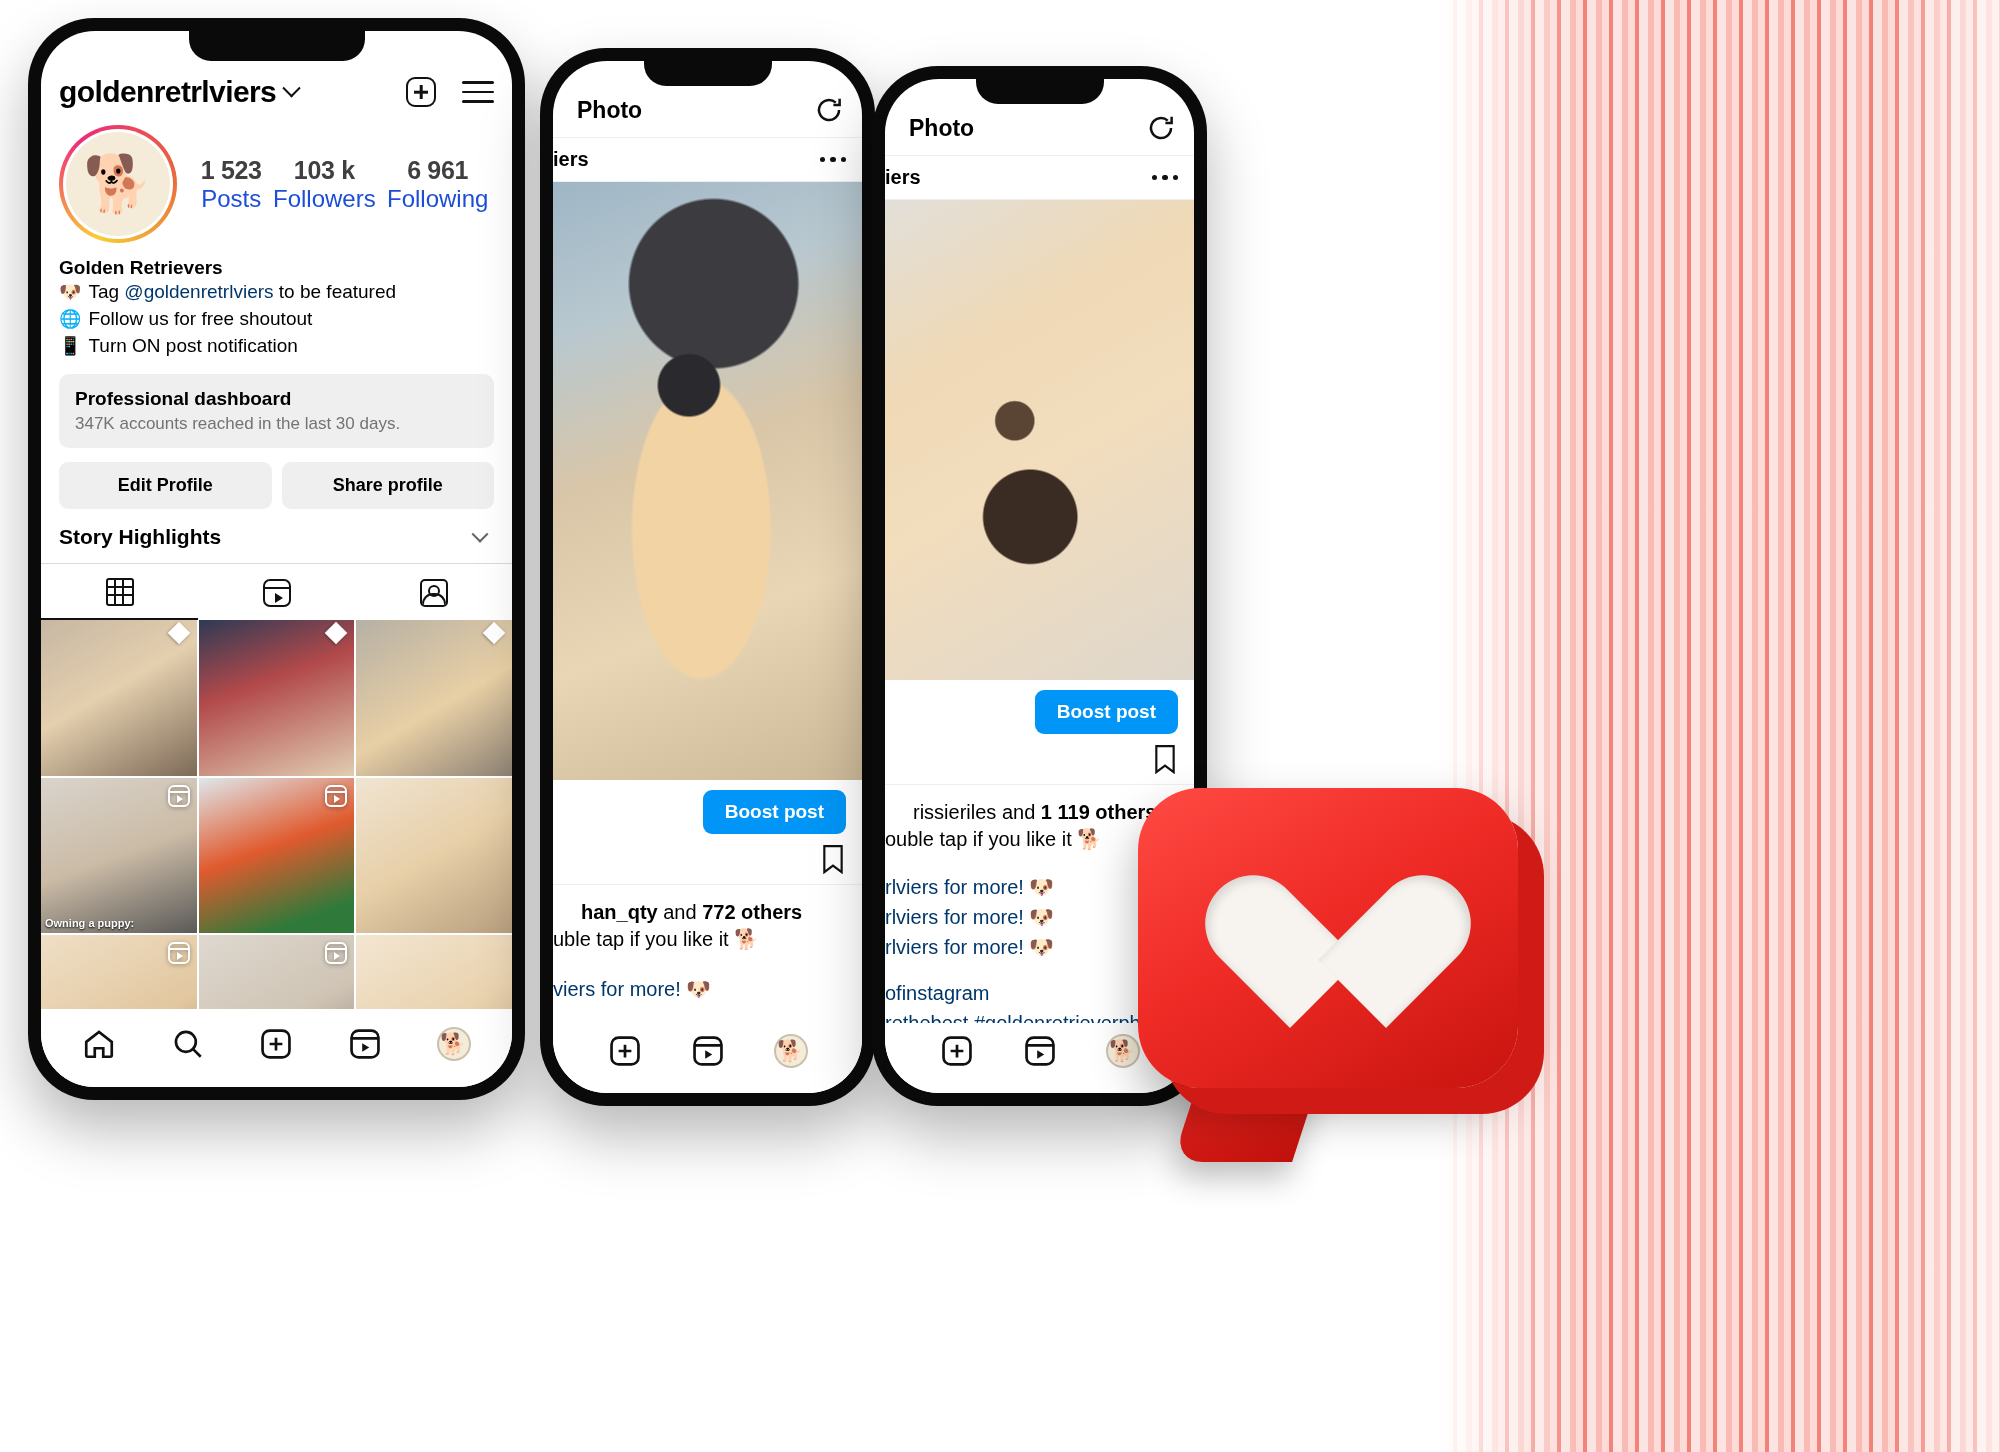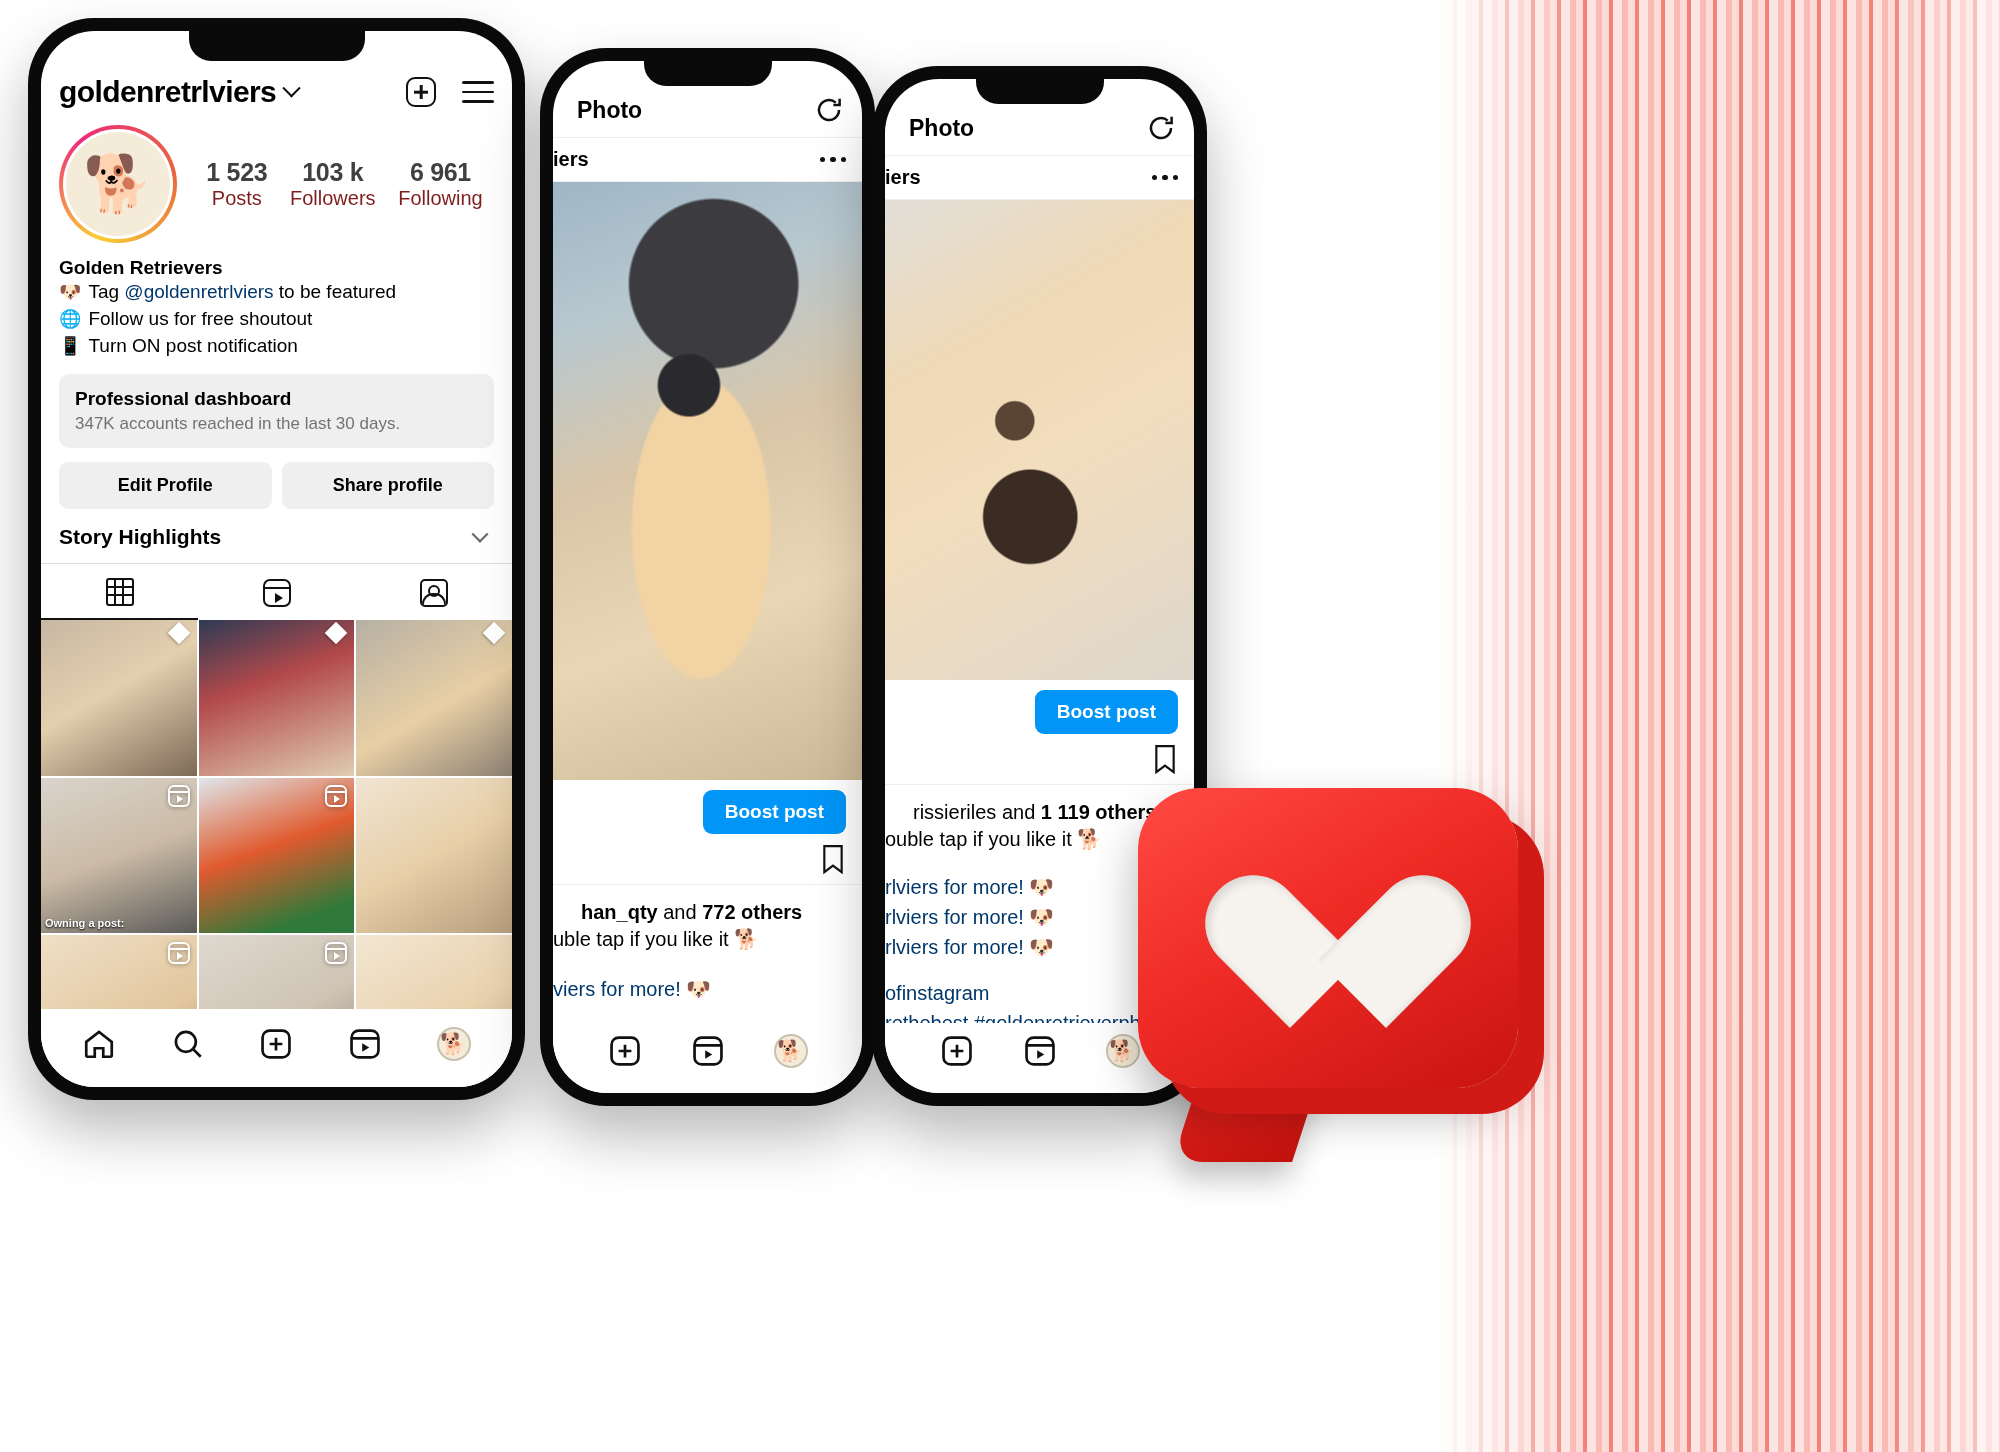--- a/index.html
+++ b/index.html
@@ -66,21 +66,21 @@
   .ic-burger i { display:block; height:2.8px; background:#111; border-radius:2px; }
 
   .p1-statsrow { display:flex; align-items:center; gap:0; margin-top:16px; }
   .avatar-wrap { width:118px; height:118px; border-radius:50%; padding:4px;
      background: conic-gradient(from 200deg, #f9ce34, #ee2a7b, #e6683c, #f9ce34); flex:0 0 auto;}
   .avatar-inner { width:100%; height:100%; border-radius:50%; background:#fff; padding:3px; }
   .avatar-img { width:100%; height:100%; border-radius:50%; background:#f4ecd8; display:flex; align-items:center; justify-content:center; font-size:56px; line-height:1; }
   .stats { display:flex; flex:1; justify-content:space-around; padding-left:18px; }
   .stat { text-align:center; }
   .stat .num { font-size:25px; font-weight:700; color:#404040; letter-spacing:-.3px;}
-  .stat .lbl { font-size:20px; color:#7f1d1d; margin-top:0;}
+  .stat .lbl { font-size:24px; color:#1d4ed8; margin-top:0;}
 
   .bio { margin-top:14px; }
   .bio .title { font-size:19px; font-weight:700; color:#000; }
   .bio .line { font-size:19px; color:#000; line-height:1.42; display:flex; gap:7px; align-items:baseline;}
   .bio .line .em { font-size:18px; }
   .bio a { color:#00376b; text-decoration:none; }
 
   .dash { margin-top:14px; background:#efefef; border-radius:10px; padding:14px 16px; }
   .dash .d1 { font-size:19px; font-weight:700; color:#000; }
   .dash .d2 { font-size:17px; color:#737373; margin-top:4px; }
@@ -299,21 +299,21 @@
         <div class="pcell">
             <div class="ph img-c"></div>
             <div class="pincell">
               <div class="pin"></div>
             </div>
           </div>
 
         <div class="pcell">
             <div class="ph img-d"></div>
             <div class="badge reelbadge"></div>
-            <div class="cap-ov">Owning a post:</div>
+            <div class="cap-ov">Owning a puppy:</div>
           </div>
         <div class="pcell">
             <div class="ph img-e"></div>
             <div class="badge reelbadge"></div>
           </div>
         <div class="pcell">
             <div class="ph img-f"></div>
           </div>
 
         <div class="pcell">

